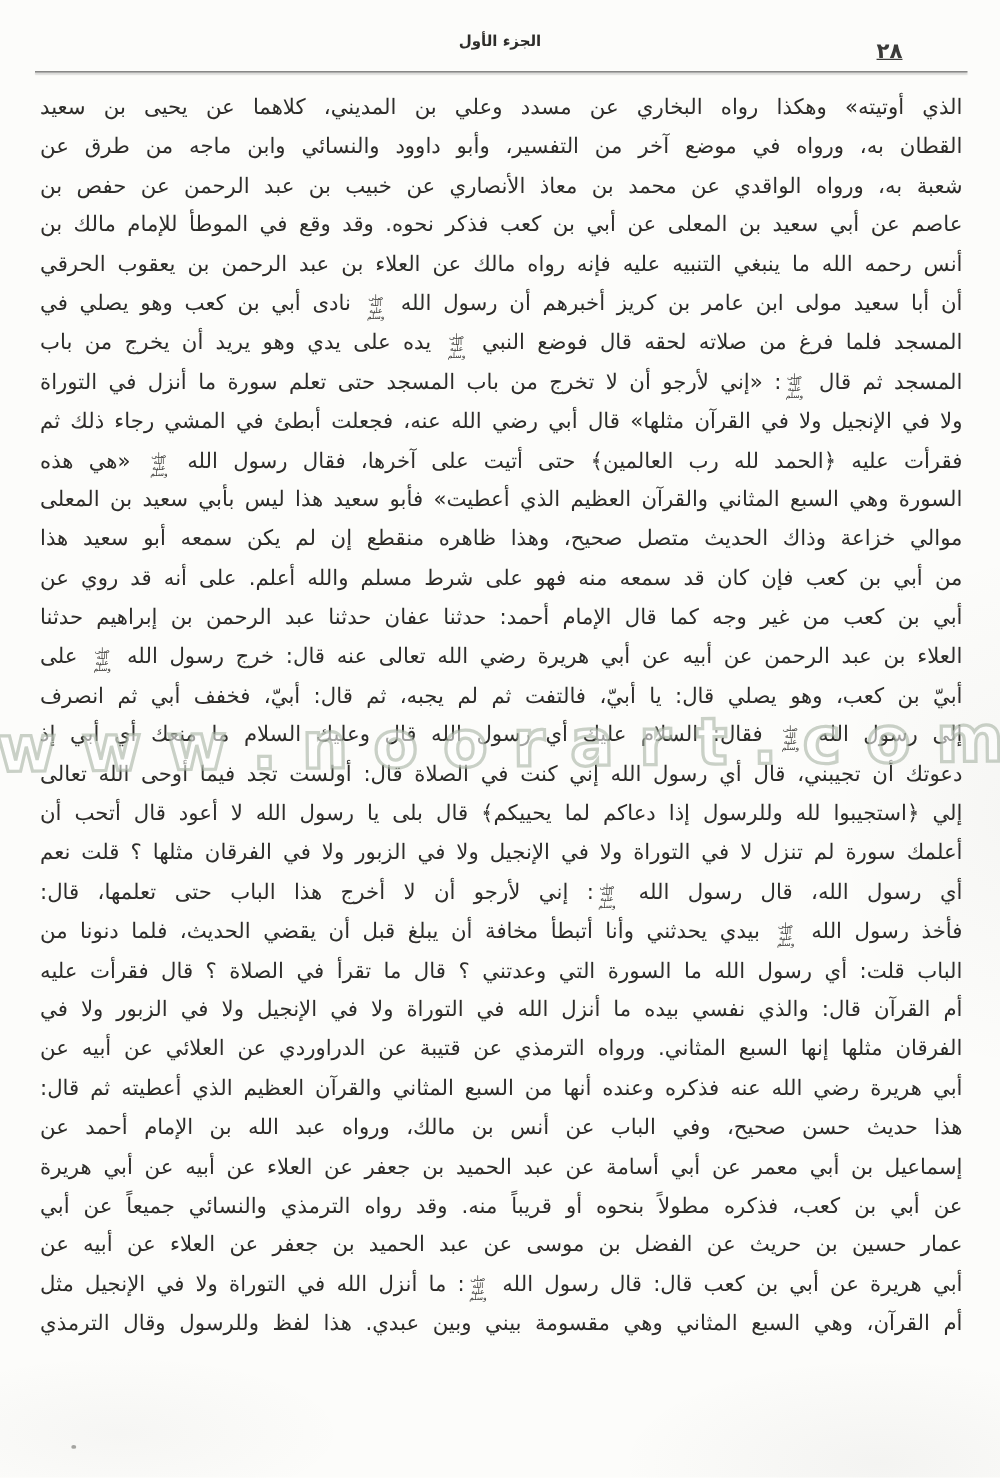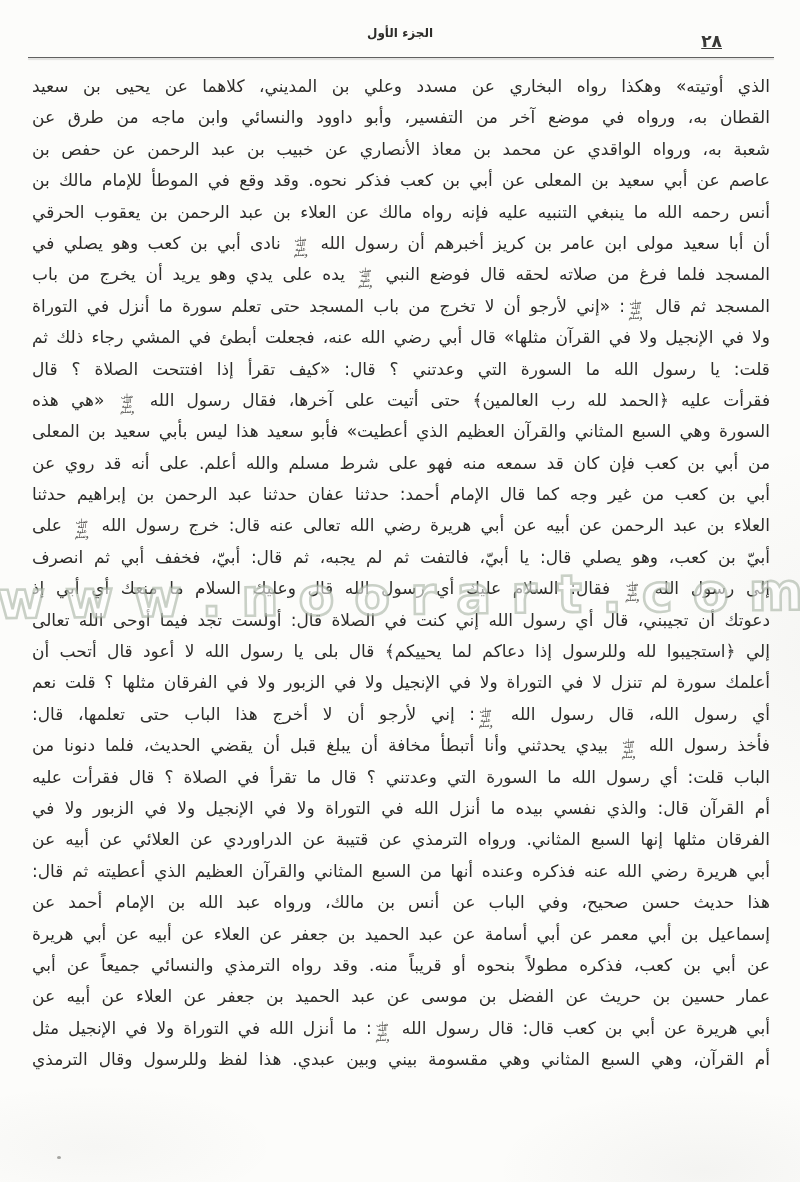--- a/index.html
+++ b/index.html
@@ -85,23 +85,23 @@
   <div class="body-text">
       <div class="line"><span>الذي أوتيته» وهكذا رواه البخاري عن مسدد وعلي بن المديني، كلاهما عن يحيى بن سعيد</span></div>
       <div class="line"><span>القطان به، ورواه في موضع آخر من التفسير، وأبو داوود والنسائي وابن ماجه من طرق عن</span></div>
       <div class="line"><span>شعبة به، ورواه الواقدي عن محمد بن معاذ الأنصاري عن خبيب بن عبد الرحمن عن حفص بن</span></div>
       <div class="line"><span>عاصم عن أبي سعيد بن المعلى عن أبي بن كعب فذكر نحوه. وقد وقع في الموطأ للإمام مالك بن</span></div>
       <div class="line"><span>أنس رحمه الله ما ينبغي التنبيه عليه فإنه رواه مالك عن العلاء بن عبد الرحمن بن يعقوب الحرقي</span></div>
       <div class="line"><span>أن أبا سعيد مولى ابن عامر بن كريز أخبرهم أن رسول الله </span><span class="saw">صلى الله عليه وسلم</span><span> نادى أبي بن كعب وهو يصلي في</span></div>
       <div class="line"><span>المسجد فلما فرغ من صلاته لحقه قال فوضع النبي </span><span class="saw">صلى الله عليه وسلم</span><span> يده على يدي وهو يريد أن يخرج من باب</span></div>
       <div class="line"><span>المسجد ثم قال </span><span class="saw">صلى الله عليه وسلم</span><span>: «إني لأرجو أن لا تخرج من باب المسجد حتى تعلم سورة ما أنزل في التوراة</span></div>
       <div class="line"><span>ولا في الإنجيل ولا في القرآن مثلها» قال أبي رضي الله عنه، فجعلت أبطئ في المشي رجاء ذلك ثم</span></div>
-      <div class="line"><span>قلت: يا رسول الله ما السورة التي وعدتني ؟ قال: «كيف تقرأ إذا افتتحت الصلاة ؟ قال</span></div>
       <div class="line"><span>فقرأت عليه </span><span class="verse">﴿الحمد لله رب العالمين﴾</span><span> حتى أتيت على آخرها، فقال رسول الله </span><span class="saw">صلى الله عليه وسلم</span><span> «هي هذه</span></div>
       <div class="line"><span>السورة وهي السبع المثاني والقرآن العظيم الذي أعطيت» فأبو سعيد هذا ليس بأبي سعيد بن المعلى</span></div>
+      <div class="line"><span>موالي خزاعة وذاك الحديث متصل صحيح، وهذا ظاهره منقطع إن لم يكن سمعه أبو سعيد هذا</span></div>
       <div class="line"><span>من أبي بن كعب فإن كان قد سمعه منه فهو على شرط مسلم والله أعلم. على أنه قد روي عن</span></div>
       <div class="line"><span>أبي بن كعب من غير وجه كما قال الإمام أحمد: حدثنا عفان حدثنا عبد الرحمن بن إبراهيم حدثنا</span></div>
       <div class="line"><span>العلاء بن عبد الرحمن عن أبيه عن أبي هريرة رضي الله تعالى عنه قال: خرج رسول الله </span><span class="saw">صلى الله عليه وسلم</span><span> على</span></div>
       <div class="line"><span>أبيّ بن كعب، وهو يصلي قال: يا أبيّ، فالتفت ثم لم يجبه، ثم قال: أبيّ، فخفف أبي ثم انصرف</span></div>
       <div class="line"><span>إلى رسول الله </span><span class="saw">صلى الله عليه وسلم</span><span> فقال: السلام عليك أي رسول الله قال وعليك السلام ما منعك أي أبي إذ</span></div>
       <div class="line"><span>دعوتك أن تجيبني، قال أي رسول الله إني كنت في الصلاة قال: أولست تجد فيما أوحى الله تعالى</span></div>
       <div class="line"><span>إلي </span><span class="verse">﴿استجيبوا لله وللرسول إذا دعاكم لما يحييكم﴾</span><span> قال بلى يا رسول الله لا أعود قال أتحب أن</span></div>
       <div class="line"><span>أعلمك سورة لم تنزل لا في التوراة ولا في الإنجيل ولا في الزبور ولا في الفرقان مثلها ؟ قلت نعم</span></div>
       <div class="line"><span>أي رسول الله، قال رسول الله </span><span class="saw">صلى الله عليه وسلم</span><span>: إني لأرجو أن لا أخرج هذا الباب حتى تعلمها، قال:</span></div>
       <div class="line"><span>فأخذ رسول الله </span><span class="saw">صلى الله عليه وسلم</span><span> بيدي يحدثني وأنا أتبطأ مخافة أن يبلغ قبل أن يقضي الحديث، فلما دنونا من</span></div>

